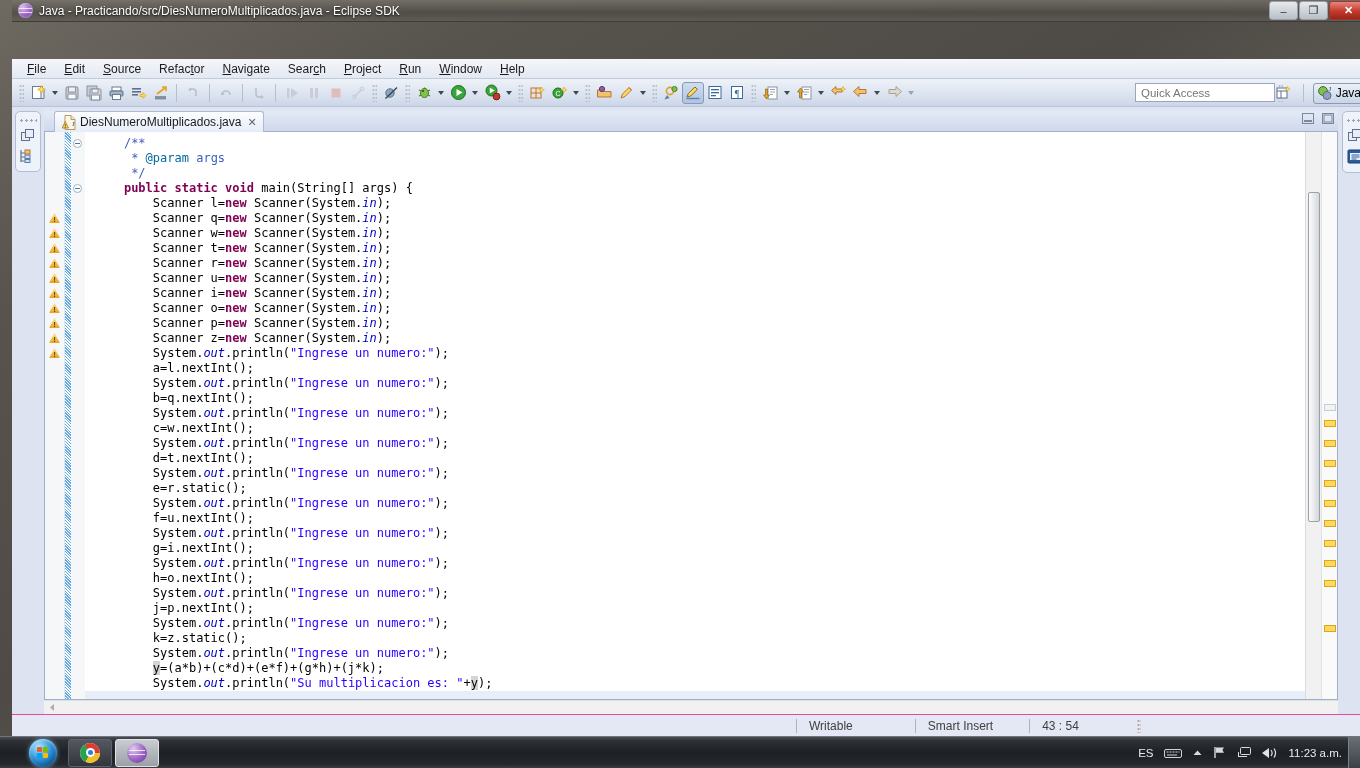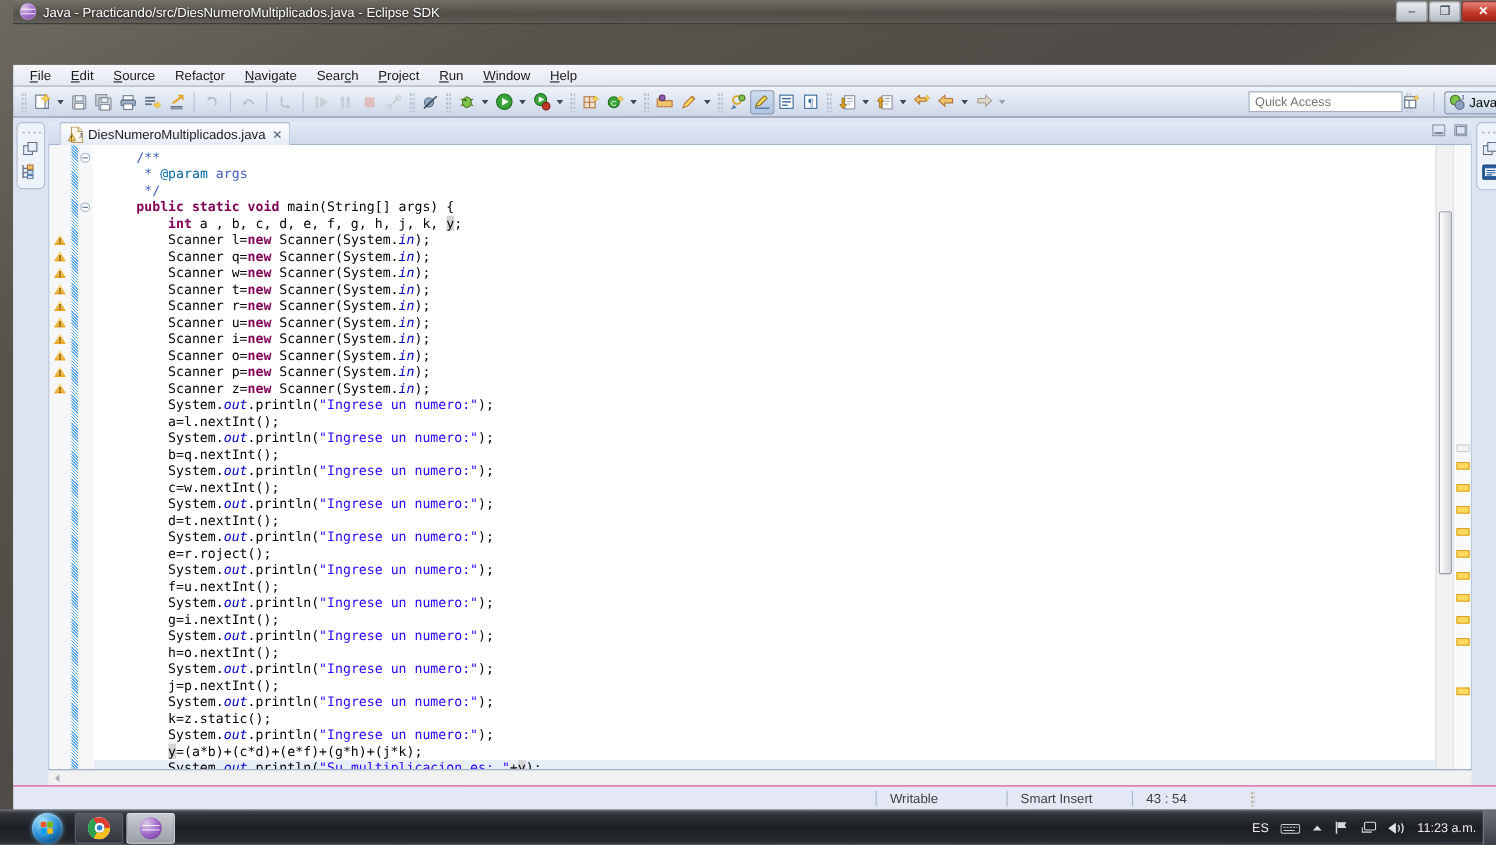--- a/index.html
+++ b/index.html
@@ -473,41 +473,40 @@
         <div id="gutter-fold">
             <div class="fold" style="left: 2px; top: 7px;"></div>
             <div class="fold" style="left: 2px; top: 52px;"></div>
           </div>
         <div id="code-wrap">
           <div id="curline" style="top: 559px;"></div>
           <pre id="code"><span>    <span class="c">/**</span>
 </span><span>    <span class="c"> * </span><span class="ct">@param</span><span class="c"> args</span>
 </span><span>    <span class="c"> */</span>
 </span><span>    <span class="k">public static void </span>main(String[] args) {
-</span><span>        <span class="k">int </span>a , b, c, d, e, f, g, h, j, k, <span class="occ">y</span>;
 </span><span>        Scanner l=<span class="k">new</span> Scanner(System.<span class="f">in</span>);
 </span><span>        Scanner q=<span class="k">new</span> Scanner(System.<span class="f">in</span>);
 </span><span>        Scanner w=<span class="k">new</span> Scanner(System.<span class="f">in</span>);
 </span><span>        Scanner t=<span class="k">new</span> Scanner(System.<span class="f">in</span>);
 </span><span>        Scanner r=<span class="k">new</span> Scanner(System.<span class="f">in</span>);
 </span><span>        Scanner u=<span class="k">new</span> Scanner(System.<span class="f">in</span>);
 </span><span>        Scanner i=<span class="k">new</span> Scanner(System.<span class="f">in</span>);
 </span><span>        Scanner o=<span class="k">new</span> Scanner(System.<span class="f">in</span>);
 </span><span>        Scanner p=<span class="k">new</span> Scanner(System.<span class="f">in</span>);
 </span><span>        Scanner z=<span class="k">new</span> Scanner(System.<span class="f">in</span>);
 </span><span>        System.<span class="f">out</span>.println(<span class="s">"Ingrese un numero:"</span>);
 </span><span>        a=l.nextInt();
 </span><span>        System.<span class="f">out</span>.println(<span class="s">"Ingrese un numero:"</span>);
 </span><span>        b=q.nextInt();
 </span><span>        System.<span class="f">out</span>.println(<span class="s">"Ingrese un numero:"</span>);
 </span><span>        c=w.nextInt();
 </span><span>        System.<span class="f">out</span>.println(<span class="s">"Ingrese un numero:"</span>);
 </span><span>        d=t.nextInt();
 </span><span>        System.<span class="f">out</span>.println(<span class="s">"Ingrese un numero:"</span>);
-</span><span>        e=r.roject();
+</span><span>        e=r.static();
 </span><span>        System.<span class="f">out</span>.println(<span class="s">"Ingrese un numero:"</span>);
 </span><span>        f=u.nextInt();
 </span><span>        System.<span class="f">out</span>.println(<span class="s">"Ingrese un numero:"</span>);
 </span><span>        g=i.nextInt();
 </span><span>        System.<span class="f">out</span>.println(<span class="s">"Ingrese un numero:"</span>);
 </span><span>        h=o.nextInt();
 </span><span>        System.<span class="f">out</span>.println(<span class="s">"Ingrese un numero:"</span>);
 </span><span>        j=p.nextInt();
 </span><span>        System.<span class="f">out</span>.println(<span class="s">"Ingrese un numero:"</span>);
 </span><span>        k=z.static();

